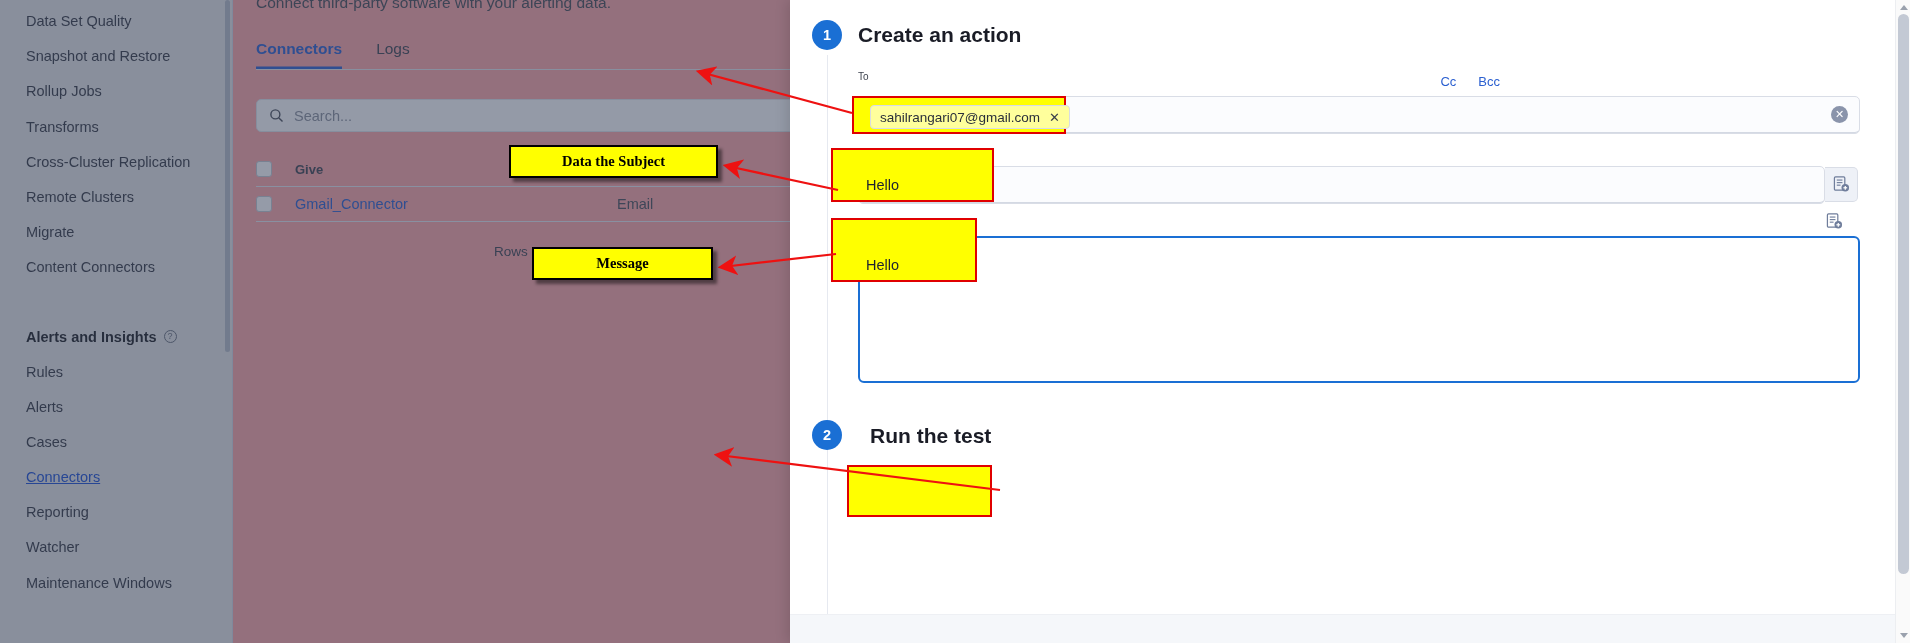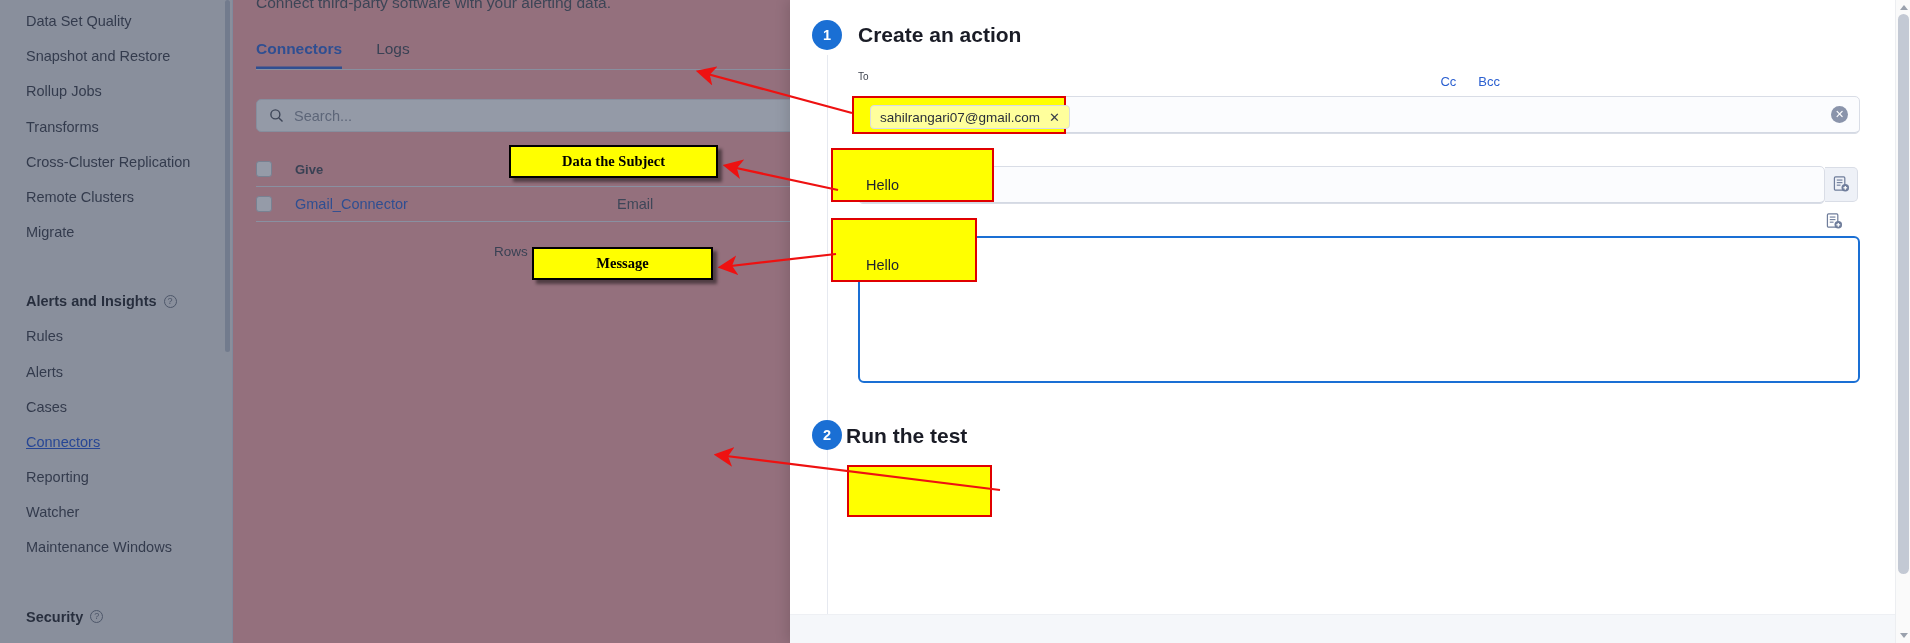--- a/index.html
+++ b/index.html
@@ -168,20 +168,21 @@
 
     <div class="sidebar">
       <div style="padding-top:8px;">
         <div class="nav-item"><span>Data Set Quality</span></div>
         <div class="nav-item"><span>Snapshot and Restore</span></div>
         <div class="nav-item"><span>Rollup Jobs</span></div>
         <div class="nav-item"><span>Transforms</span></div>
         <div class="nav-item"><span>Cross-Cluster Replication</span></div>
         <div class="nav-item"><span>Remote Clusters</span></div>
         <div class="nav-item"><span>Migrate</span></div>
+        <div class="nav-item"><span>Content Connectors</span></div>
 
         <div class="nav-spacer"></div>
 
         <div class="nav-group">
           <span>Alerts and Insights</span>
           <span class="qmark">?</span>
         </div>
         <div class="nav-item"><span>Rules</span></div>
         <div class="nav-item"><span>Alerts</span></div>
         <div class="nav-item"><span>Cases</span></div>
@@ -279,21 +280,21 @@
         <circle cx="13" cy="12.5" r="4" fill="#6f7d9b"></circle>
         <line x1="13" y1="10.5" x2="13" y2="14.5" stroke="#fff" stroke-width="1.3"></line>
         <line x1="11" y1="12.5" x2="15" y2="12.5" stroke="#fff" stroke-width="1.3"></line>
       </svg>
     </div>
     <div class="textarea-box" style="left:68px; top:236px; width:1002px; height:147px;"></div>
 
     <div class="step-badge" style="left:22px; top:420px;">
       <span>2</span>
     </div>
-    <div class="step-title" style="left:56px; top:424px;">Run the test</div>
+    <div class="step-title" style="left:80px; top:424px;">Run the test</div>
 
     <div class="run-btn" style="left:73px; top:470px; width:110px; height:40px;">
       <span class="tri"></span>
       <span>Run</span>
     </div>
 
     <div class="footer-strip"></div>
   </div>
 
   <div class="hl" style="left:852px; top:96px; width:214px; height:38px;"></div>

